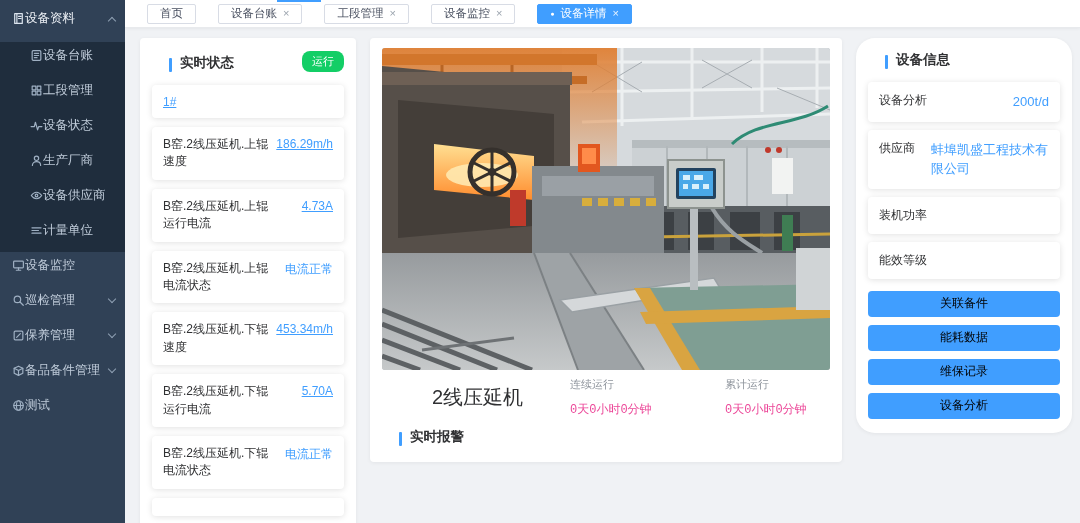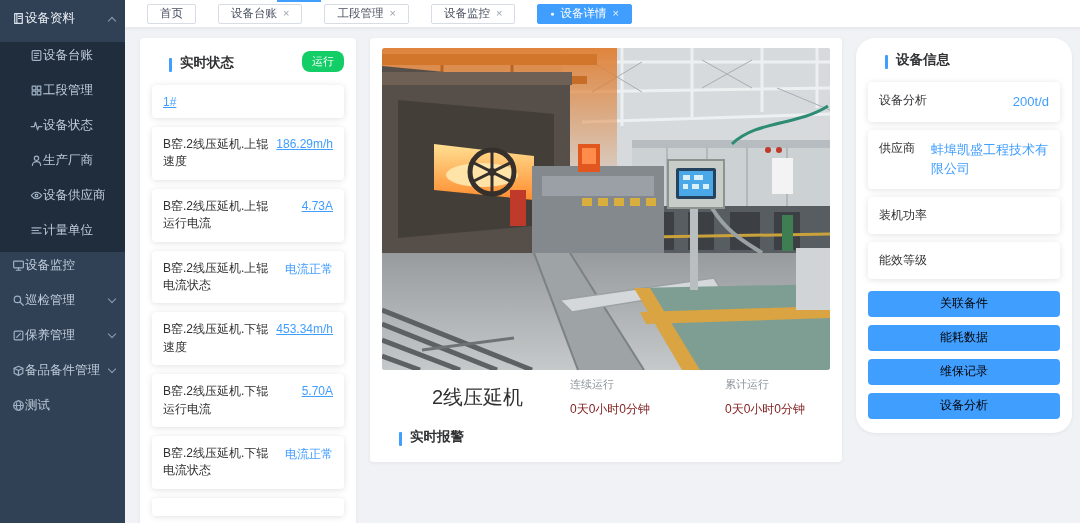--- a/index.html
+++ b/index.html
@@ -65,21 +65,21 @@
   
   .panel.center { flex:1; min-width:0; padding:10px 12px 16px; }
   .photo { width:100%; height:322px; border-radius:3px; overflow:hidden; background:#b9bec2; }
   .photo svg { display:block; width:100%; height:100%; }
   .caption { position:relative; height:52px; }
   .devname { position:absolute; left:50px; top:14px; font-size:20px; color:#303133; }
   .stat { position:absolute; top:7px; }
   .stat.s0 { left:188px; }
   .stat.s1 { left:343px; }
   .stat .slbl { font-size:11px; color:#8e949c; }
-  .stat .sval { font-size:12px; color:#7f1d1d; margin-top:9px; }
+  .stat .sval { font-size:12px; color:#ec4899; margin-top:9px;font-family:Liberation Mono, monospace; }
   .alarm-head { padding:6px 0 0; }
 
   
   .panel.right { width:216px; flex:0 0 216px; padding-bottom:14px;border-radius:19px; }
   .fields { display:flex; flex-direction:column; gap:8px; padding:2px 12px 8px; }
   .field { border-radius:4px; box-shadow:0 1px 6px rgba(0,0,0,.12); padding:10px 11px;
            display:flex; justify-content:space-between; gap:8px; min-height:35px; }
   .field .flabel { font-size:12px; color:#303133; white-space:nowrap; }
   .field .fvalue { font-size:13px; color:#409eff; max-width:118px; text-align:left;
                    margin-left:auto; line-height:1.5; }

